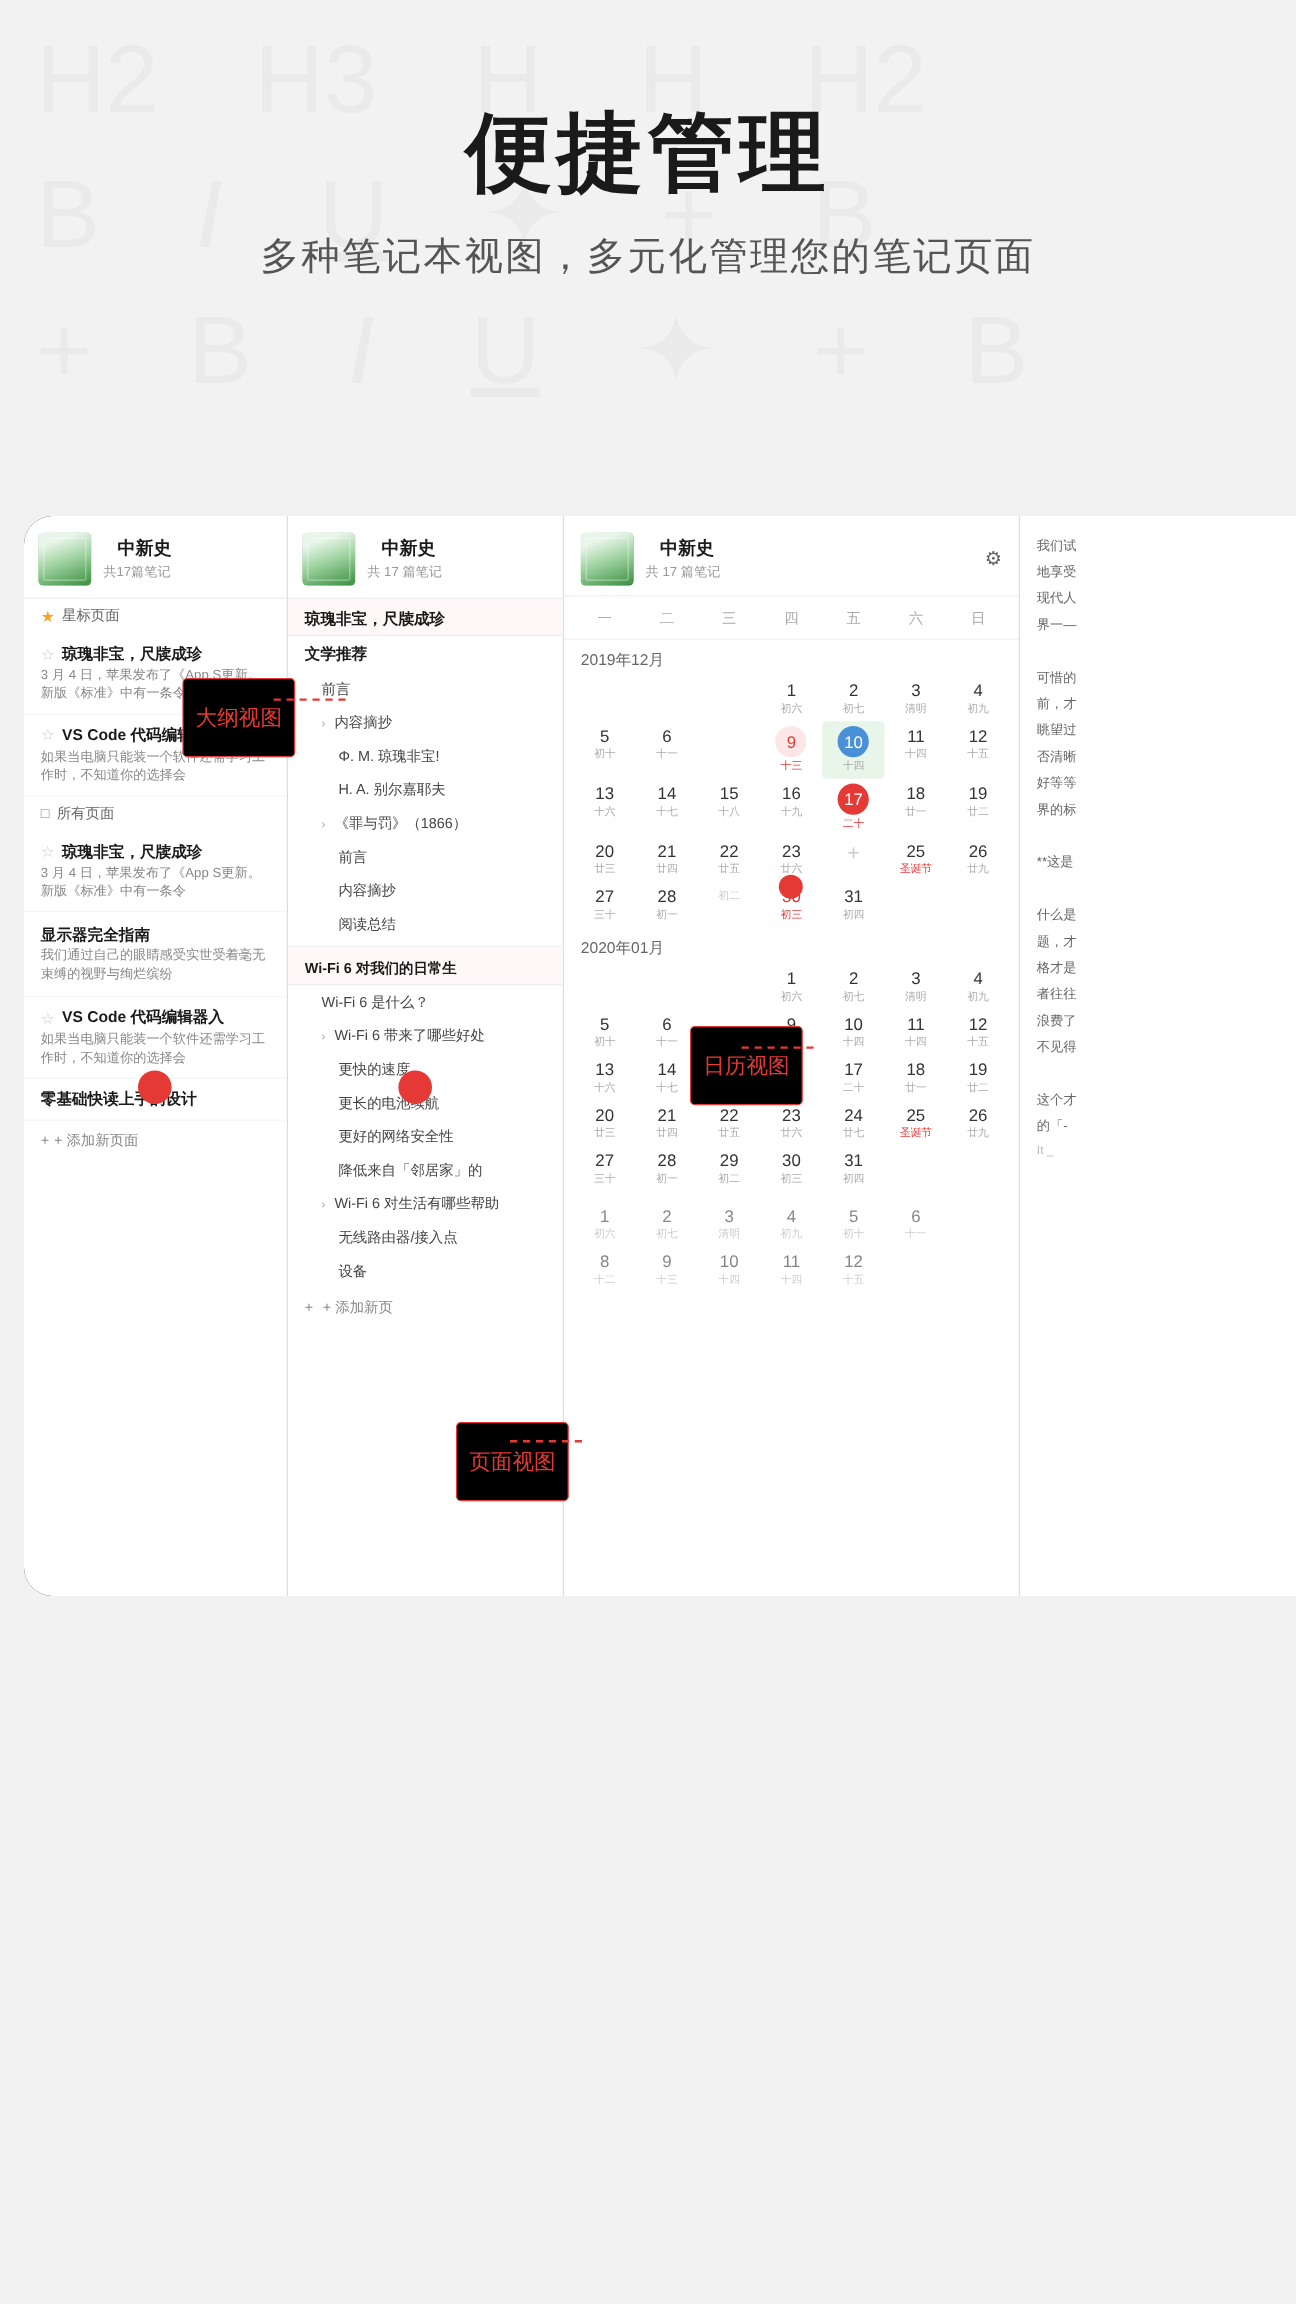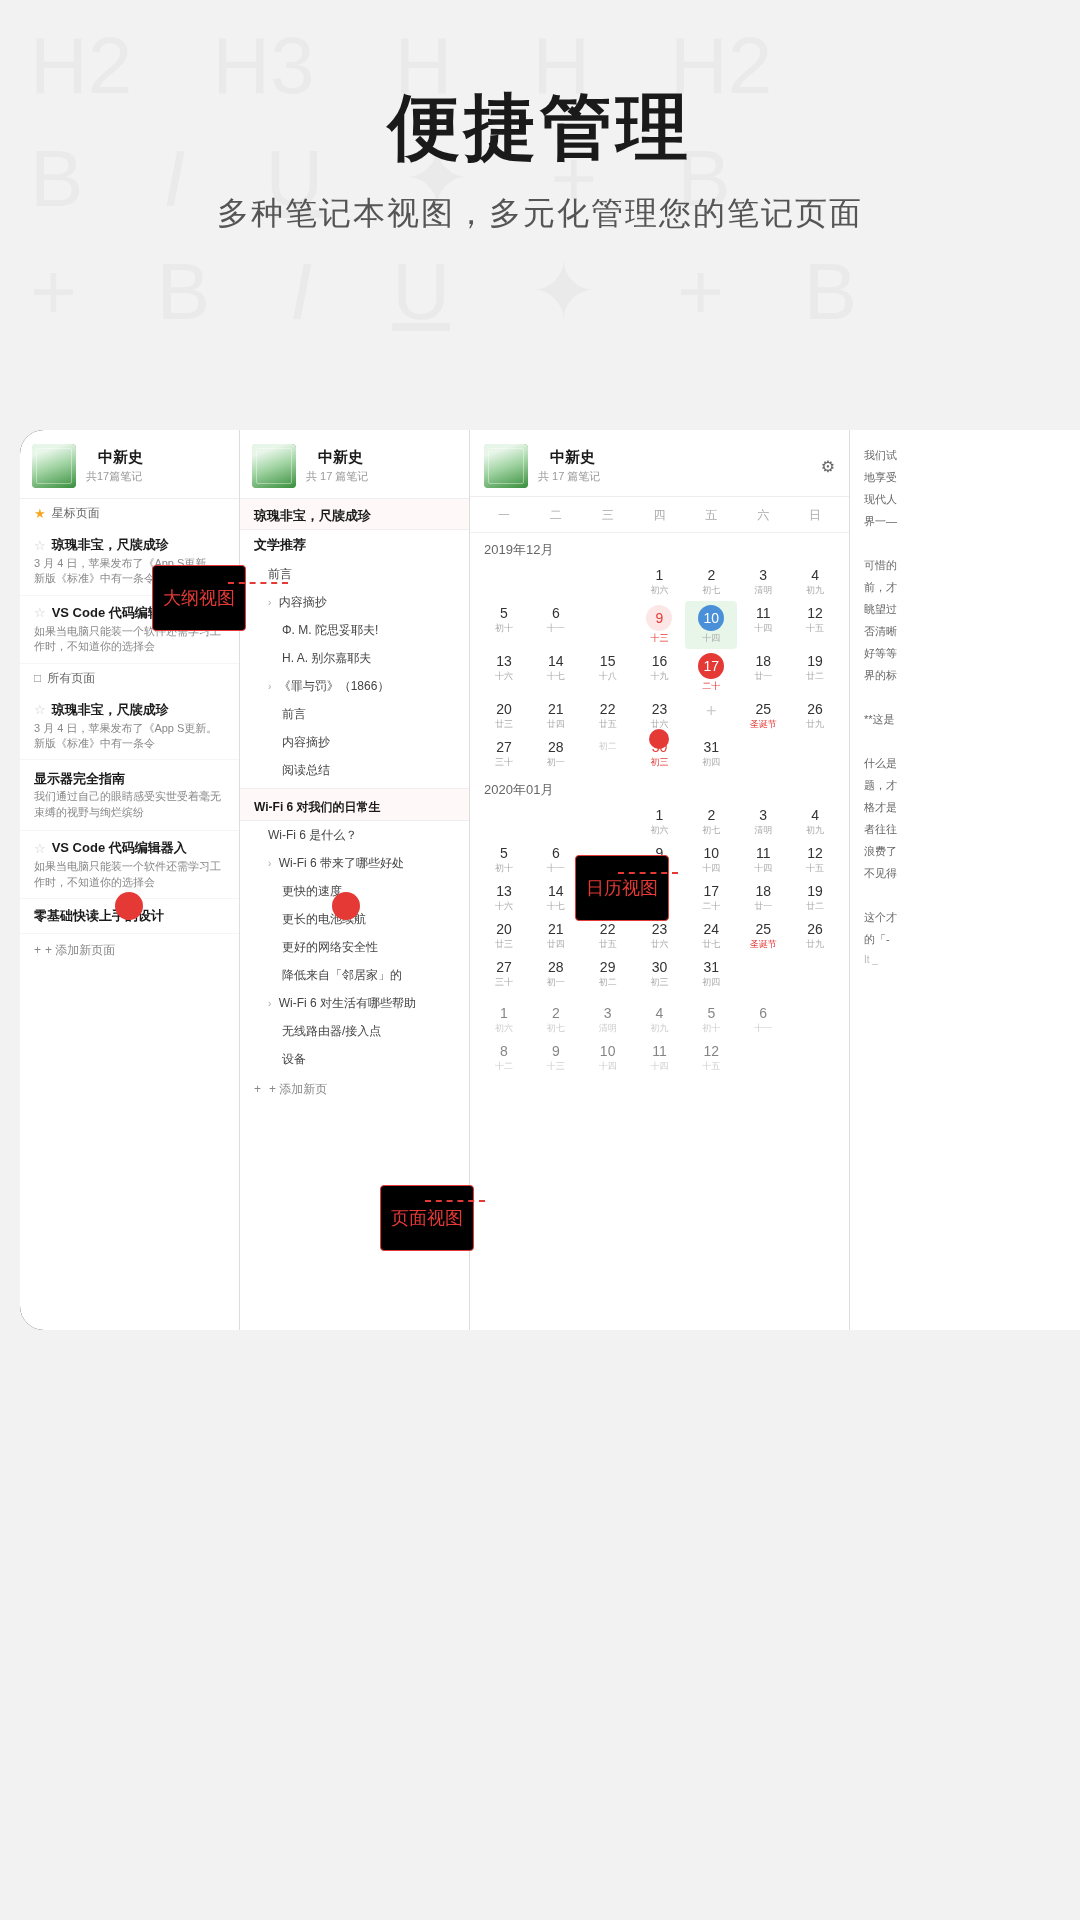--- a/index.html
+++ b/index.html
@@ -410,21 +410,21 @@
     <div style="padding: 8px 14px 4px; background: #fff8f8; border-bottom: 1px solid #eee;">
       <div style="font-size:13px; font-weight:600; color:#1a1a1a;">琼瑰非宝，尺牍成珍</div>
     </div>
 
     <div class="outline-item outline-item-bold">文学推荐</div>
     <div class="outline-item outline-indent-1">前言</div>
     <div class="outline-item outline-indent-1">
       <span class="outline-chevron">›</span>
       <span>内容摘抄</span>
     </div>
-    <div class="outline-item outline-indent-2">Φ. M. 陀思妥耶夫!</div>
+    <div class="outline-item outline-indent-2">Φ. M. 琼瑰非宝!</div>
     <div class="outline-item outline-indent-2">H. A. 别尔嘉耶夫</div>
     <div class="outline-item outline-indent-1">
       <span class="outline-chevron">›</span>
       <span>《罪与罚》（1866）</span>
     </div>
     <div class="outline-item outline-indent-2">前言</div>
     <div class="outline-item outline-indent-2">内容摘抄</div>
     <div class="outline-item outline-indent-2">阅读总结</div>
 
     <div style="padding: 10px 14px 4px; background: #fff8f8; border-top: 1px solid #eee; border-bottom: 1px solid #eee; margin-top: 4px;">

